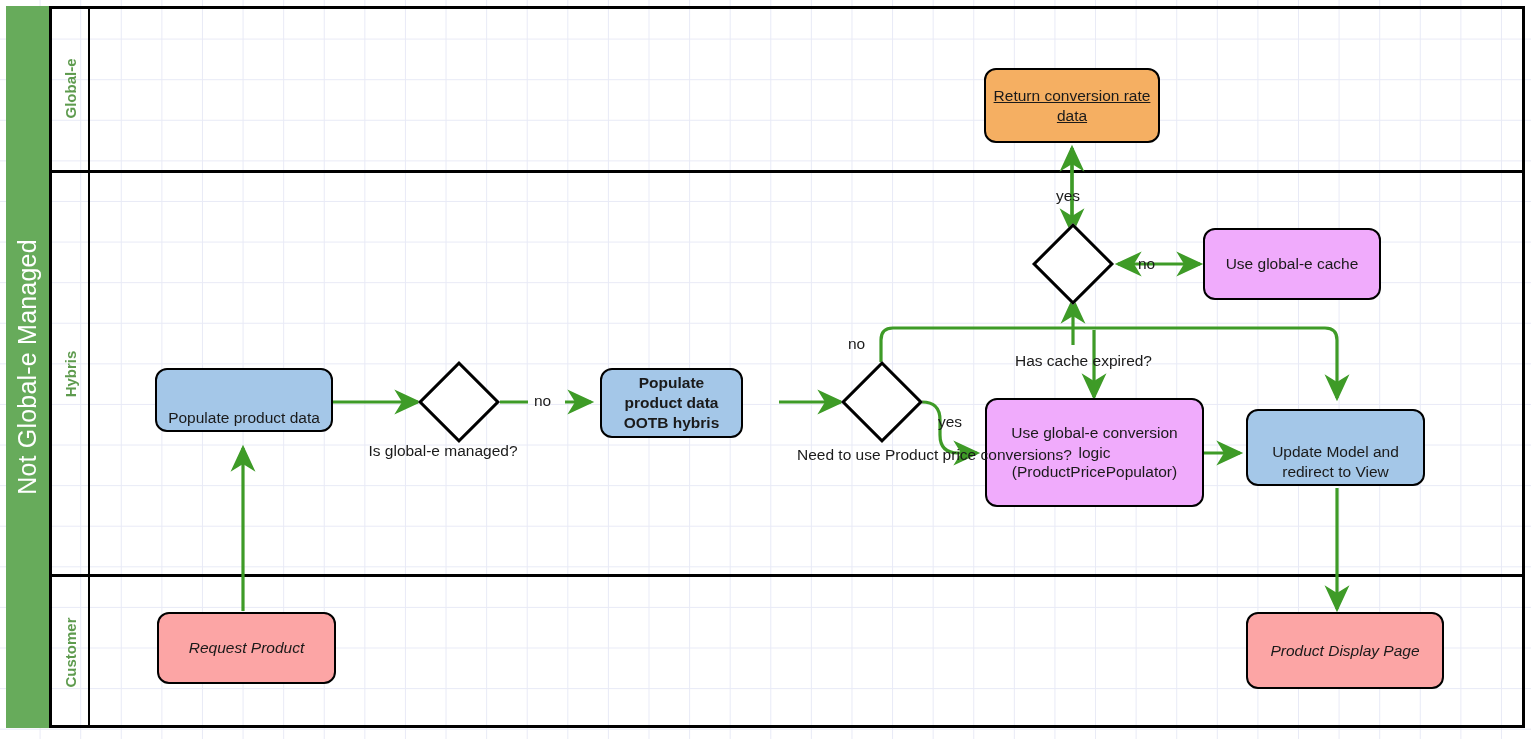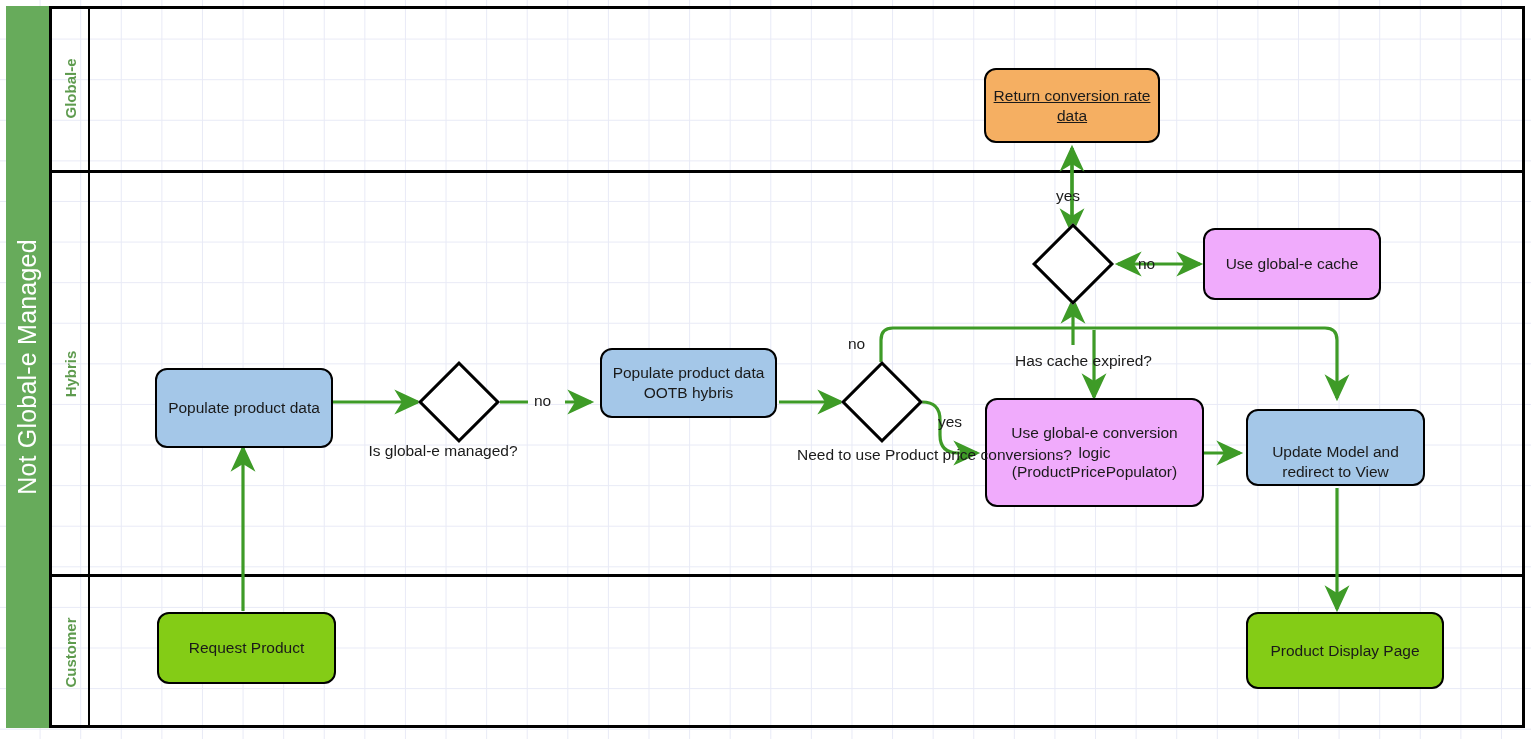--- a/index.html
+++ b/index.html
@@ -103,21 +103,21 @@
     text-align: center;
     font-size: 15.5px;
     color: #1a1a1a;
     line-height: 1.28;
     padding: 2px 7px;
     z-index: 5;
   }
   .node.blue   { background: #A4C7E8; }
   .node.green  { background: #f0abfc; justify-content: center; }
   .node.orange { background: #F5AF62; }
-  .node.pink   { background: #84cc16; }
+  .node.pink   { background: #fca5a5; font-style: italic; }
 
   .diamond {
     position: absolute;
     box-sizing: border-box;
     background: #ffffff;
     border: 3px solid #000000;
     transform: rotate(45deg);
     z-index: 5;
   }
   
@@ -204,25 +204,25 @@
   </svg>
 
   <div class="node orange" style="left:984px; top:68px; width:176px; height:75px;text-decoration:underline;">
     <span>Return conversion rate data</span>
   </div>
 
   <div class="node green" style="left:1203px; top:228px; width:178px; height:72px;">
     <span>Use global-e cache</span>
   </div>
 
-  <div class="node blue" style="left:155px; top:368px; width:178px; height:80px;">
+  <div class="node blue" style="left:155px; top:368px; width:178px; height:64px;align-items:flex-end;">
     <span>Populate product data</span>
   </div>
 
-  <div class="node blue" style="left:600px; top:348px; width:177px; height:70px;">
+  <div class="node blue" style="left:600px; top:368px; width:143px; height:70px;font-weight:bold;">
     <span>Populate product data OOTB hybris</span>
   </div>
 
   <div class="node green" style="left:985px; top:398px; width:219px; height:109px;">
     <span>Use global-e conversion logic (ProductPricePopulator)</span>
   </div>
 
   <div class="node blue" style="left:1246px; top:409px; width:179px; height:77px;align-items:flex-end;">
     <span>Update Model and redirect to View</span>
   </div>

